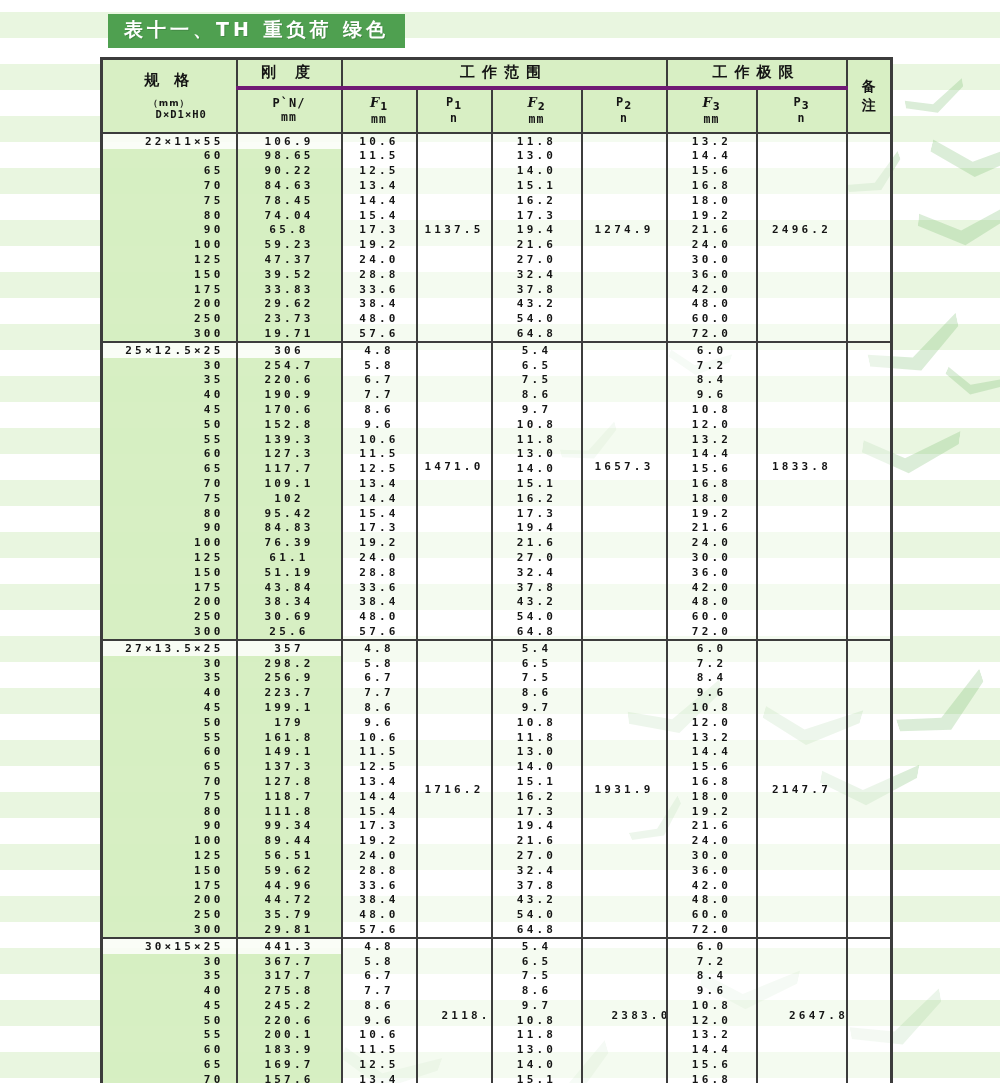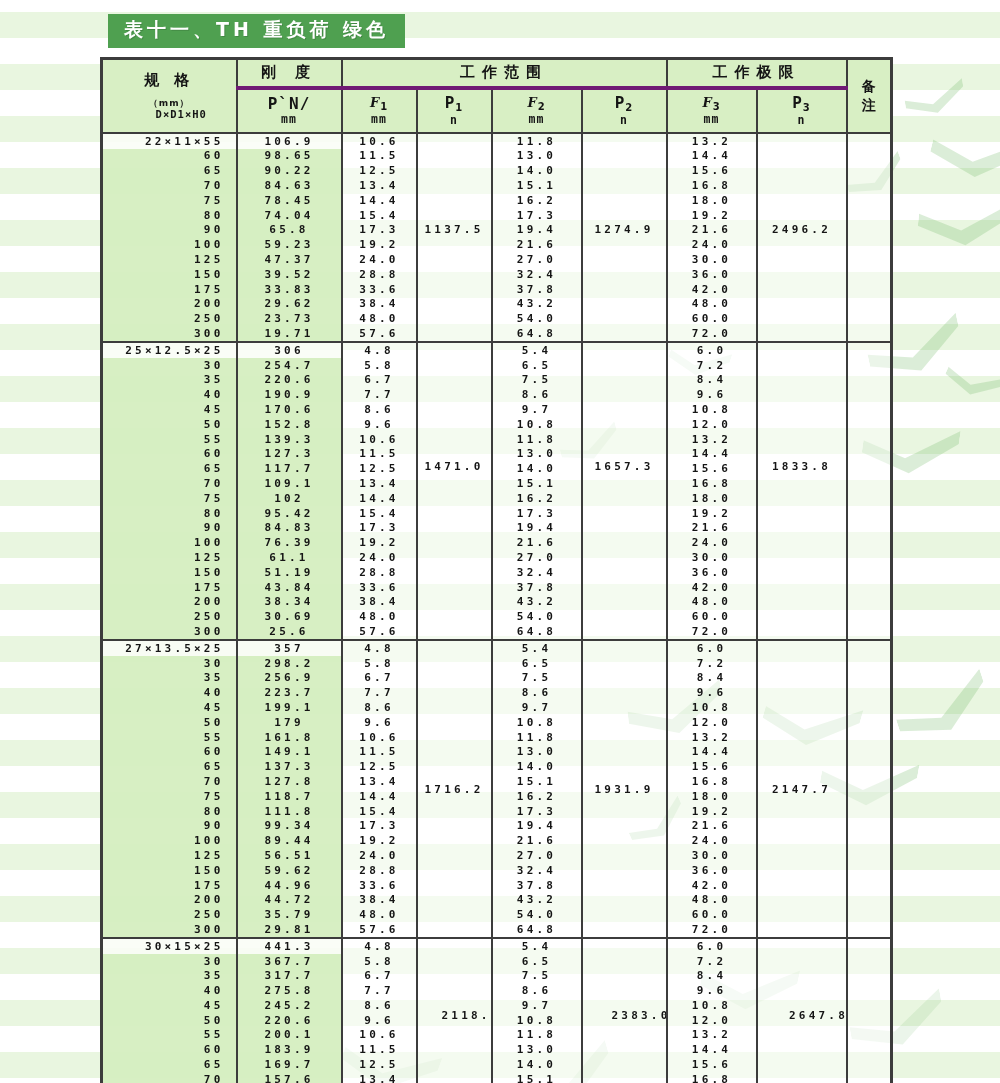--- a/index.html
+++ b/index.html
@@ -46,21 +46,21 @@
     line-height:1.15;
   }
   thead tr.grp th{height:24px;font-size:15px;letter-spacing:7px;}
   thead tr.grp th.bline{border-bottom:4px solid #701a75;}
   thead tr.sub th{height:39px;border-bottom:2px solid #3c3c3c;font-size:12px;letter-spacing:1px;}
   th.spec-h{letter-spacing:0;}
   .spec-h .l1{font-size:15px;letter-spacing:5px;}
   .spec-h .l2{font-size:9px;letter-spacing:1px;margin-top:9px;}
   .spec-h .l3{font-size:10.5px;letter-spacing:1px;font-family:"DejaVu Sans Mono",monospace;font-weight:bold;margin-left:24px;}
   .sym-f{font-family:"DejaVu Serif",serif;font-style:italic;font-size:13px;}
-  .sym-p{font-family:"DejaVu Sans Mono",monospace;font-size:16px;}
+  .sym-p{font-family:"DejaVu Sans Mono",monospace;font-size:12px;}
   .unit{font-family:"DejaVu Sans Mono",monospace;font-size:11.5px;letter-spacing:1px;}
   th.remark-h{letter-spacing:0;}
   .remark-stack{width:18px;margin:17px auto;word-break:break-all;font-size:14px;line-height:1.35;letter-spacing:0;}
 
   tbody td{
     height:14.81px;
     font-family:"DejaVu Sans Mono",monospace;
     font-weight:bold;font-size:11px;line-height:1;
     letter-spacing:3.2px;text-align:center;vertical-align:middle;
     background:rgba(255,255,255,0.55);

